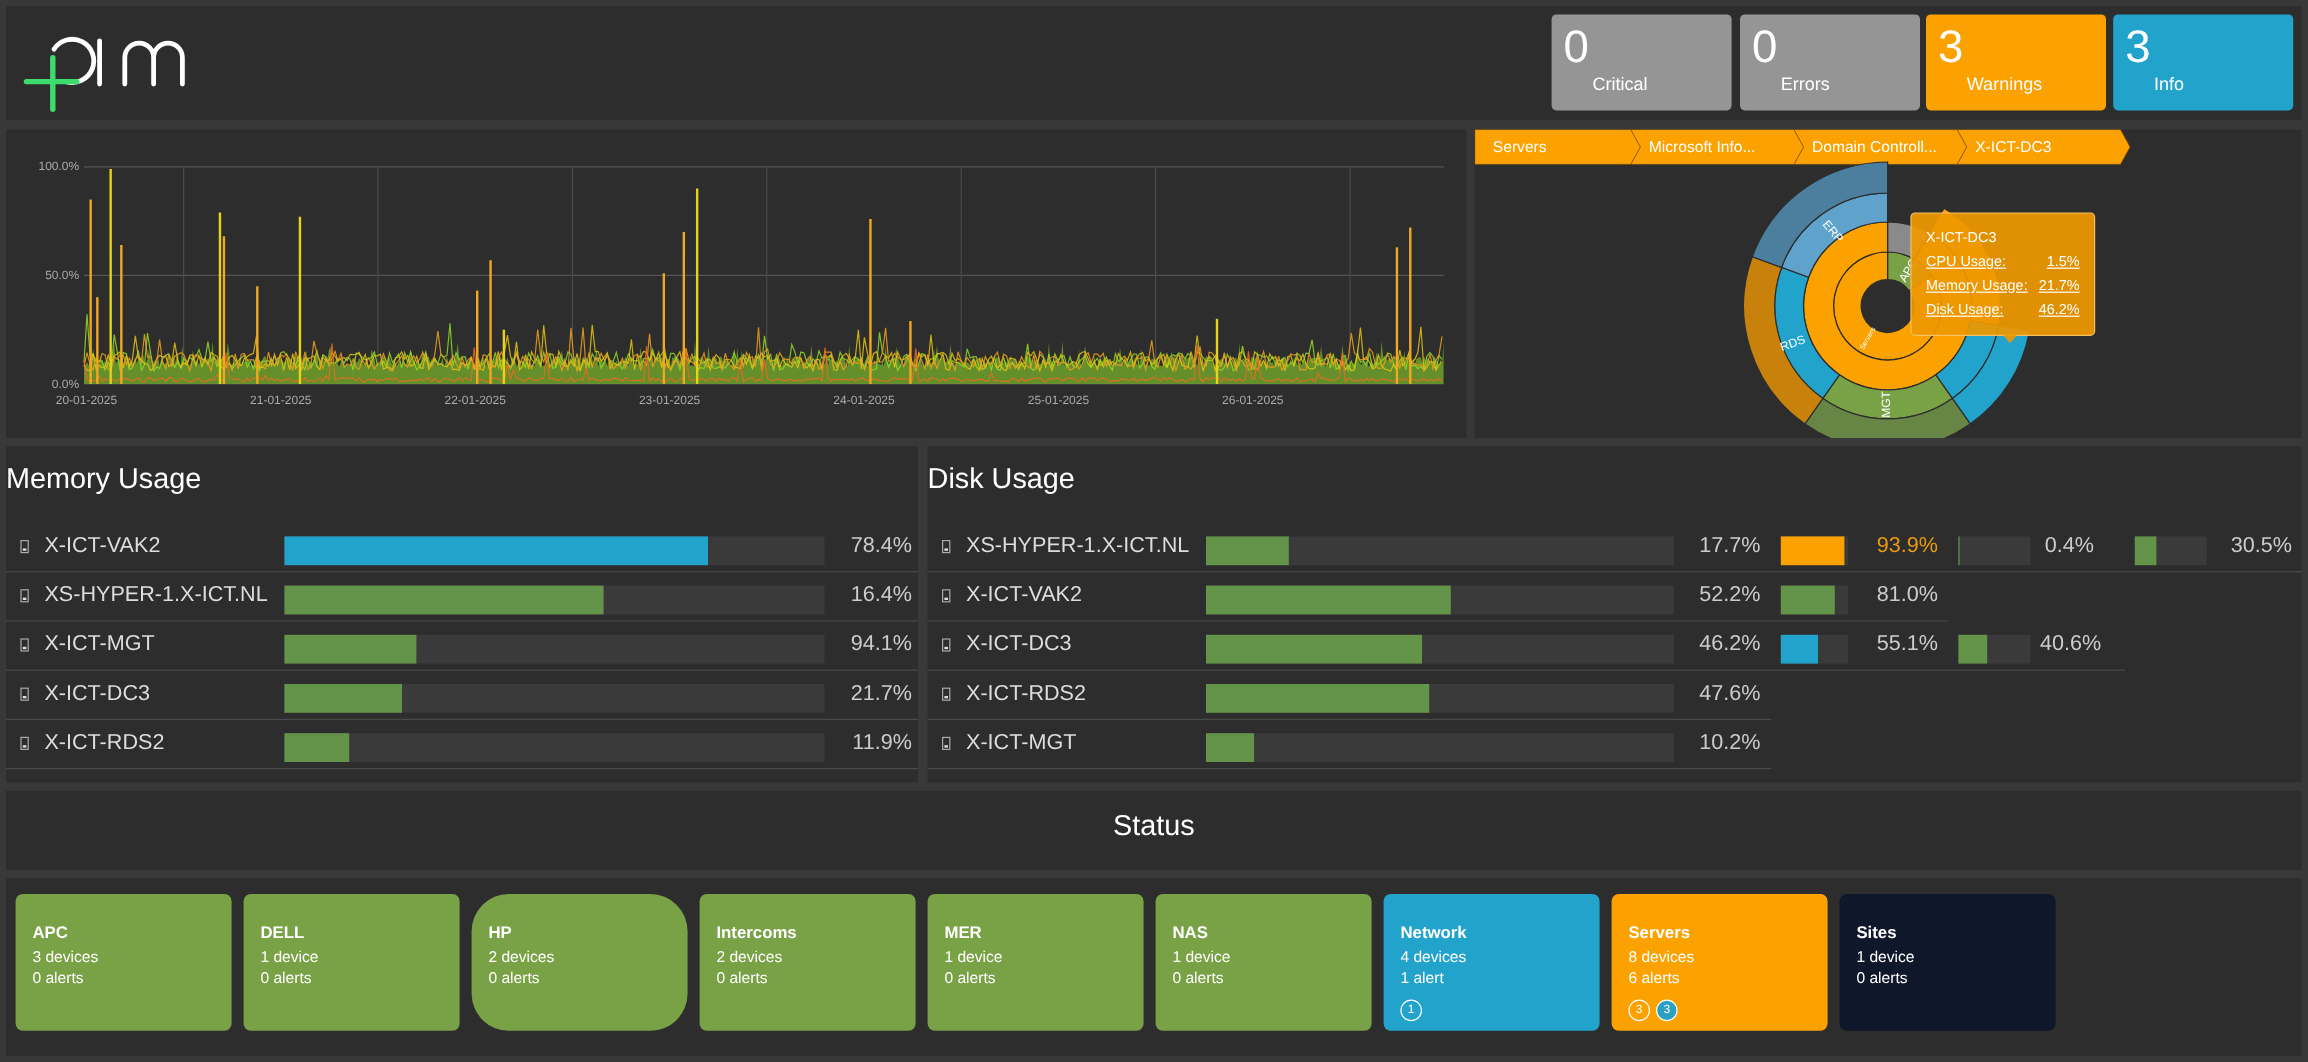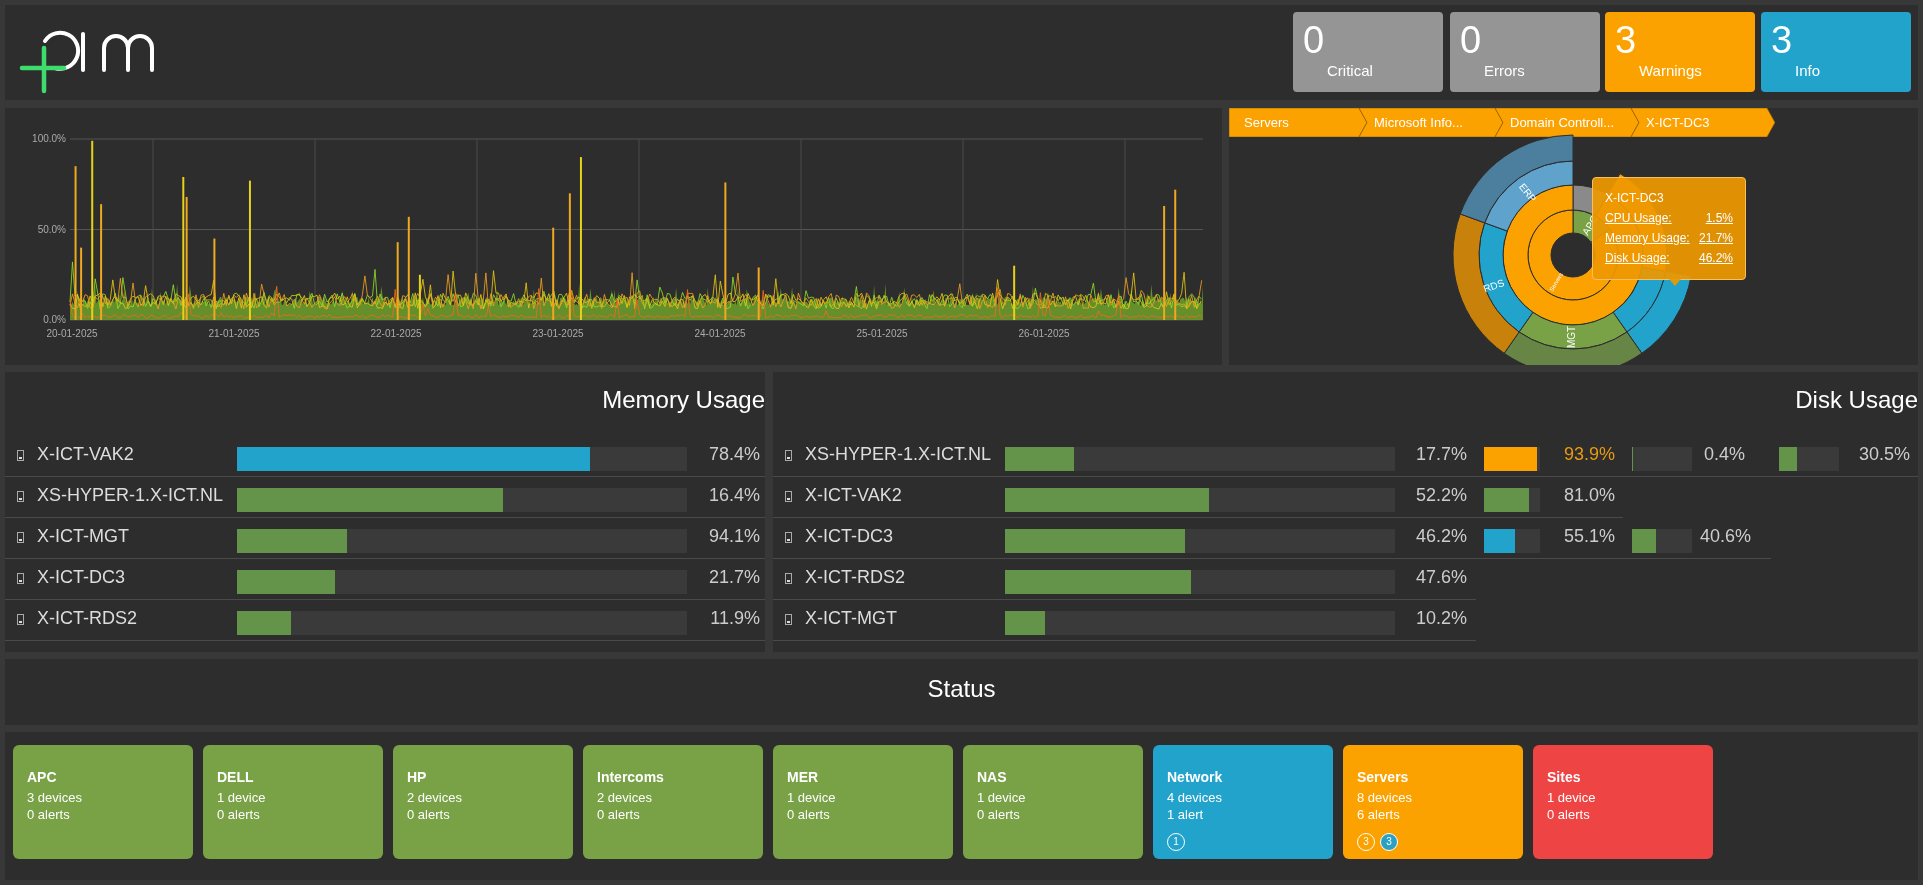--- a/index.html
+++ b/index.html
@@ -19,21 +19,21 @@
   #sun-panel{left:1229px;top:108px;width:689px;height:257px;}
   .crumb{position:absolute;top:0;height:29px;line-height:29px;font-size:13px;color:#fff;font-family:"Liberation Sans",sans-serif;padding-left:15px;box-sizing:border-box;}
   .crumb-bg{position:absolute;left:0;top:0;}
   .crumb-text{position:relative;}
   .tooltip{position:absolute;left:363px;top:69px;width:154px;height:103px;background:rgba(238,152,0,0.93);border:1px solid #f6c060;border-radius:4px;box-sizing:border-box;padding:10px 12px;font-size:12px;font-family:"Liberation Sans",sans-serif;line-height:20px;}
   .tooltip .row{display:flex;justify-content:space-between;text-decoration:underline;}
   .tooltip-arrow{position:absolute;left:76px;bottom:-7px;width:0;height:0;border-left:6px solid transparent;border-right:6px solid transparent;border-top:7px solid rgba(238,152,0,0.93);}
   
   #mem-panel{left:5px;top:372px;width:760px;height:280px;}
   #disk-panel{left:773px;top:372px;width:1145px;height:280px;}
-  .ptitle{position:absolute;top:14px;font-size:24px;font-family:"Liberation Sans",sans-serif;color:#fff;text-align:right;}
+  .ptitle{position:absolute;top:14px;font-size:24px;font-family:"Liberation Sans",sans-serif;color:#fff;text-align:left;}
   .urow{position:absolute;height:41px;border-bottom:1.5px solid #4a4a4a;box-sizing:border-box;}
   .srv-icon{position:absolute;top:14px;width:7px;height:11px;border:1px solid #aaa;box-sizing:border-box;}
   .srv-icon::after{content:"";position:absolute;left:1px;bottom:1px;width:3px;height:2px;background:#ddd;}
   .uname{position:absolute;top:8px;font-size:18px;color:#ddd;font-family:"Liberation Sans",sans-serif;white-space:nowrap;}
   .ubar{position:absolute;top:11px;height:24px;background:#3a3a3a;}
   .ufill{position:absolute;left:0;top:0;height:100%;}
   .uval{position:absolute;top:8px;font-size:18px;color:#ccc;font-family:"Liberation Sans",sans-serif;text-align:right;}
   
   #status-title-panel{left:5px;top:659px;width:1913px;height:66px;}
   #status-title{position:absolute;left:0;width:100%;top:16px;text-align:center;font-size:24px;font-family:"Liberation Sans",sans-serif;}
@@ -302,21 +302,21 @@
       <div class="scard" style="left: 8px; background: rgb(121, 161, 70);">
         <div class="sname">APC</div>
         <div>3 devices</div>
         <div>0 alerts</div>
       </div>
       <div class="scard" style="left: 198px; background: rgb(121, 161, 70);">
         <div class="sname">DELL</div>
         <div>1 device</div>
         <div>0 alerts</div>
       </div>
-      <div class="scard" style="left: 388px; background: rgb(121, 161, 70);">
+      <div class="scard" style="left: 388px; background: rgb(121, 161, 70); border-radius: 31px;">
         <div class="sname">HP</div>
         <div>2 devices</div>
         <div>0 alerts</div>
       </div>
       <div class="scard" style="left: 578px; background: rgb(121, 161, 70);">
         <div class="sname">Intercoms</div>
         <div>2 devices</div>
         <div>0 alerts</div>
       </div>
       <div class="scard" style="left: 768px; background: rgb(121, 161, 70);">
@@ -339,19 +339,19 @@
       </div>
       <div class="scard" style="left: 1338px; background: rgb(251, 161, 0);">
         <div class="sname">Servers</div>
         <div>8 devices</div>
         <div>6 alerts</div>
         <div class="badges">
           <div class="badge" style="background: rgb(251, 161, 0);">3</div>
           <div class="badge" style="background: rgb(42, 160, 194);">3</div>
         </div>
       </div>
-      <div class="scard" style="left: 1528px; background: #ef4444;">
+      <div class="scard" style="left: 1528px; background: #0f172a;">
         <div class="sname">Sites</div>
         <div>1 device</div>
         <div>0 alerts</div>
       </div>
     </div>
 </div>
 
 </body></html>

